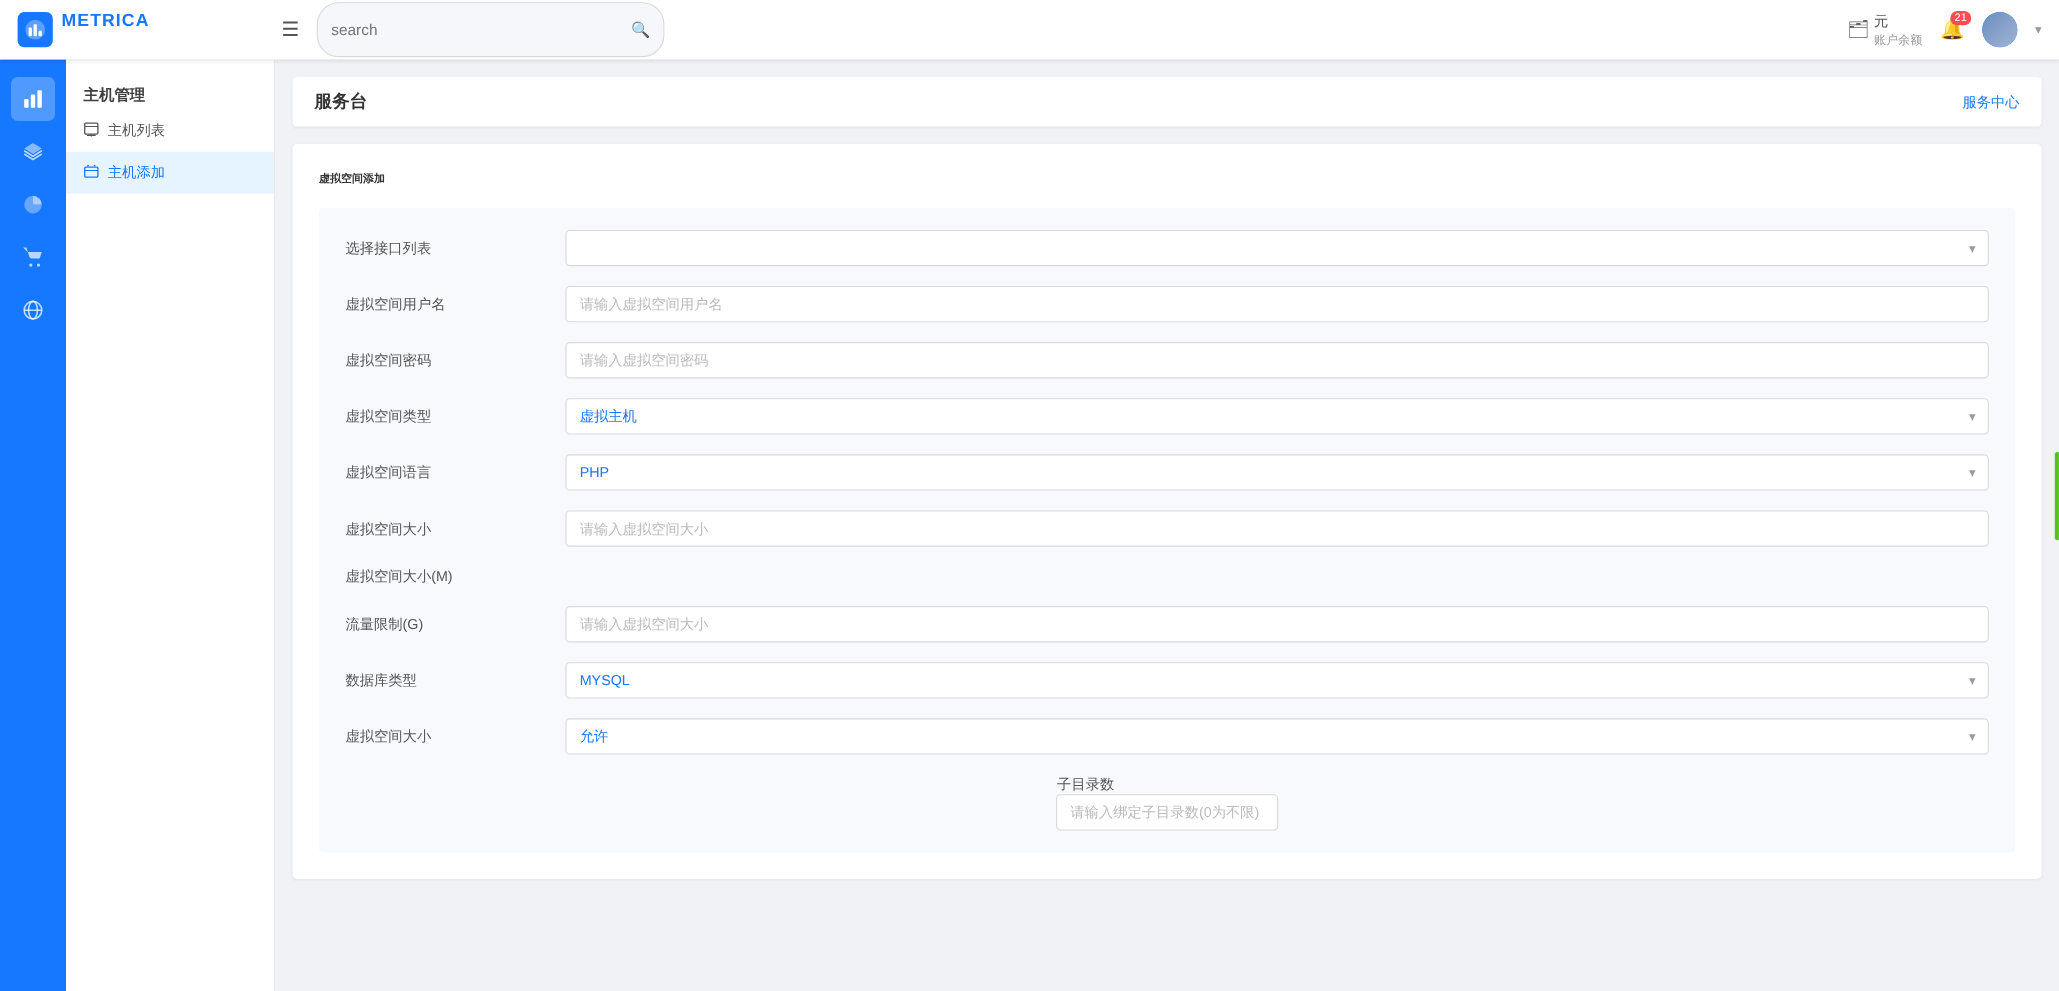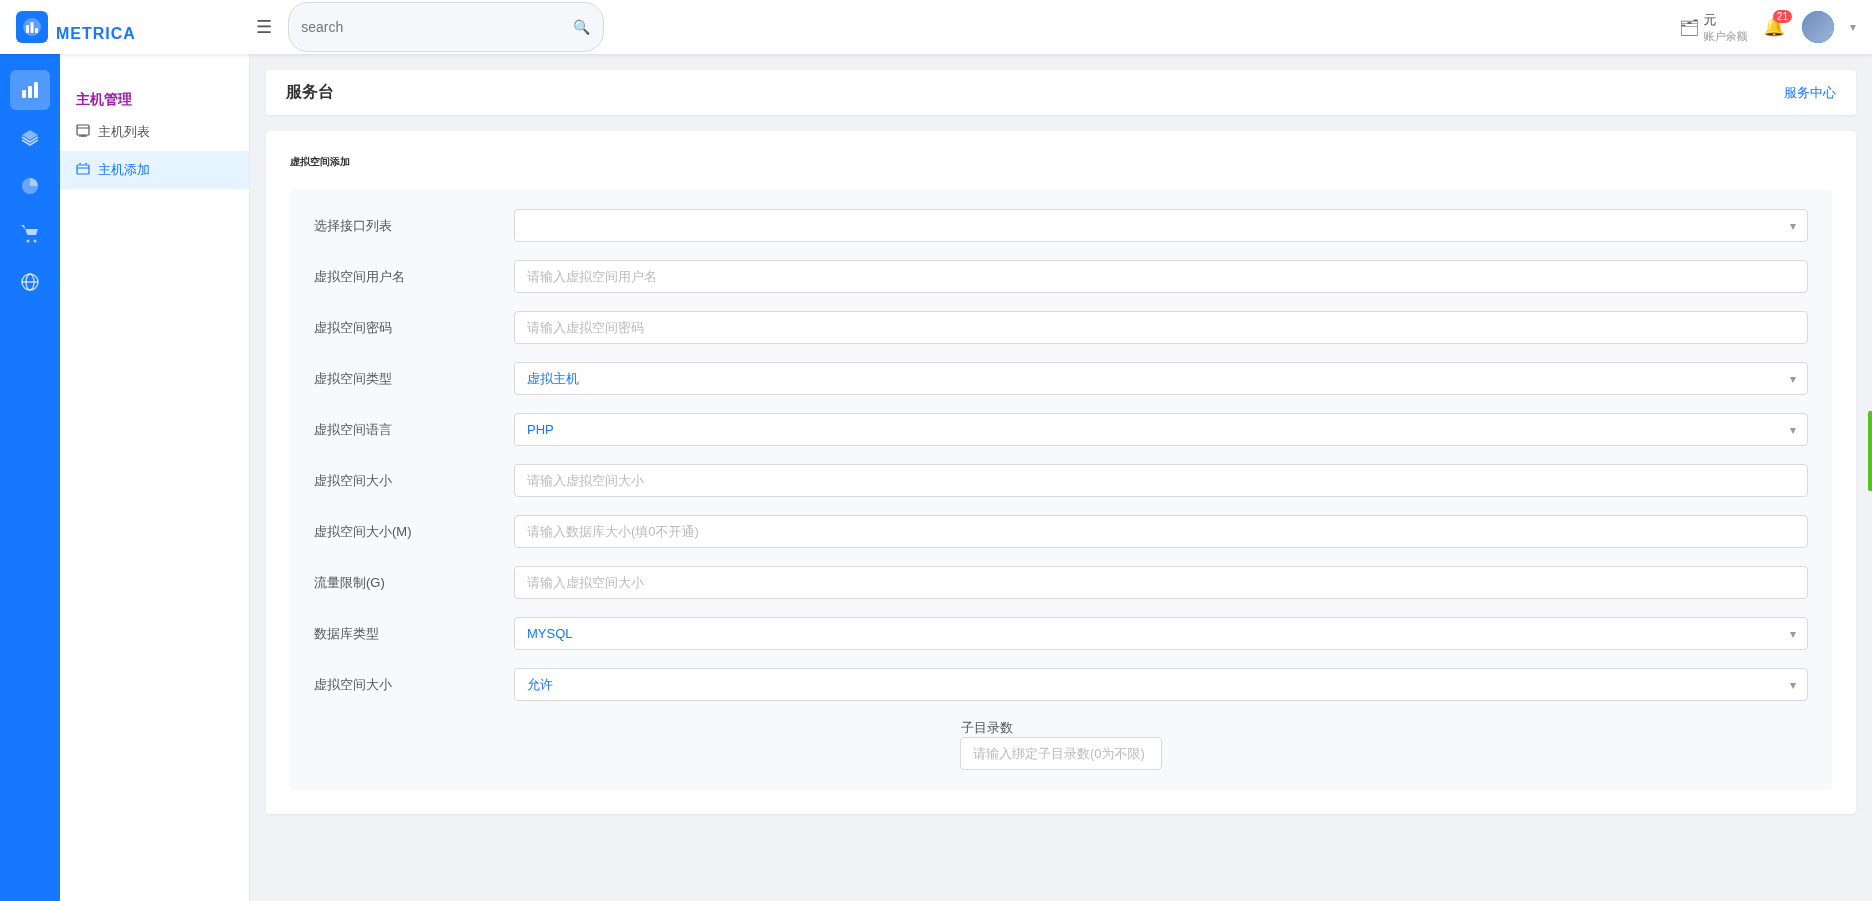--- a/index.html
+++ b/index.html
@@ -3,21 +3,21 @@
   <meta charset="utf-8">
   <style>
     * { box-sizing: border-box; margin: 0; padding: 0; }
     body { font-family: 'Microsoft YaHei', Arial, sans-serif; font-size: 14px; background: #f0f2f5; display: flex; flex-direction: column; height: 100vh; overflow: hidden; }
 
     
     .header {
       display: flex; align-items: center; background: #fff; height: 54px; padding: 0 16px;
       box-shadow: 0 1px 4px rgba(0,0,0,0.1); z-index: 100; position: fixed; top: 0; left: 0; right: 0;
     }
-    .header-logo { display: flex; align-items: flex-end; width: 240px; }
+    .header-logo { display: flex; align-items: flex-start; width: 240px; }
     .logo-icon { width: 32px; height: 32px; background: #1677ff; border-radius: 6px; display: flex; align-items: center; justify-content: center; color: #fff; font-weight: bold; font-size: 12px; margin-right: 8px; }
     .logo-text { color: #1677ff; font-weight: bold; font-size: 16px; letter-spacing: 1px; }
     .header-menu-btn { margin-right: 16px; cursor: pointer; color: #555; font-size: 18px; }
     .search-box { display: flex; align-items: center; border: 1px solid #d9d9d9; border-radius: 20px; padding: 16px 12px; background: #f5f7fa; width: 316px; }
     .search-box input { border: none; background: transparent; outline: none; flex: 1; font-size: 14px; color: #666; }
     .search-icon { color: #999; font-size: 14px; cursor: pointer; }
     .header-right { margin-left: auto; display: flex; align-items: center; gap: 16px; }
     .header-account { display: flex; align-items: center; gap: 4px; color: #555; font-size: 13px; cursor: pointer; }
     .account-icon { font-size: 16px; color: #666; }
     .notification-btn { position: relative; cursor: pointer; }
@@ -28,21 +28,21 @@
     
     .layout { display: flex; margin-top: 54px; height: calc(100vh - 54px); }
 
     
     .icon-sidebar { width: 60px; background: #1677ff; display: flex; flex-direction: column; align-items: center; padding-top: 16px; gap: 8px; }
     .icon-sidebar-item { width: 40px; height: 40px; display: flex; align-items: center; justify-content: center; border-radius: 6px; cursor: pointer; color: rgba(255,255,255,0.7); font-size: 18px; }
     .icon-sidebar-item.active { background: rgba(255,255,255,0.25); color: #fff; }
 
     
     .nav-sidebar { width: 190px; background: #fff; border-right: 1px solid #e8e8e8; padding: 16px 0; }
-    .nav-section-title { padding: 8px 16px 4px; font-weight: bold; font-size: 14px; color: #a21caf; margin-top: 13px; }
+    .nav-section-title { padding: 8px 16px 4px; font-weight: bold; font-size: 14px; color: #404040; }
     .nav-item { display: flex; align-items: center; padding: 10px 16px; cursor: pointer; color: #555; font-size: 13px; gap: 8px; }
     .nav-item.active { background: #e6f4ff; color: #1677ff; }
     .nav-item-icon { font-size: 14px; }
 
     
     .main-content { flex: 1; overflow-y: auto; padding: 16px; background: #f0f2f5; }
     .page-header { display: flex; align-items: center; justify-content: space-between; margin-bottom: 16px; background: #fff; padding: 12px 20px; border-radius: 4px; box-shadow: 0 1px 3px rgba(0,0,0,0.06); }
     .page-title { font-size: 16px; font-weight: bold; color: #333; }
     .service-center-link { color: #1677ff; font-size: 13px; cursor: pointer; }
 
@@ -228,23 +228,20 @@
 
         <div class="form-group">
           <div class="form-label">虚拟空间大小</div>
           <div class="form-control">
             <input type="text" class="form-input" placeholder="请输入虚拟空间大小" style="">
           </div>
         </div>
 
         <div class="form-group">
           <div class="form-label">虚拟空间大小(M)</div>
-          <div class="form-control">
-            <input type="text" class="form-input" placeholder="请输入数据库大小(填0不开通)" style="">
-          </div>
         </div>
 
         <div class="form-group">
           <div class="form-label">流量限制(G)</div>
           <div class="form-control">
             <input type="text" class="form-input" placeholder="请输入虚拟空间大小" style="">
           </div>
         </div>
 
         <div class="form-group">

